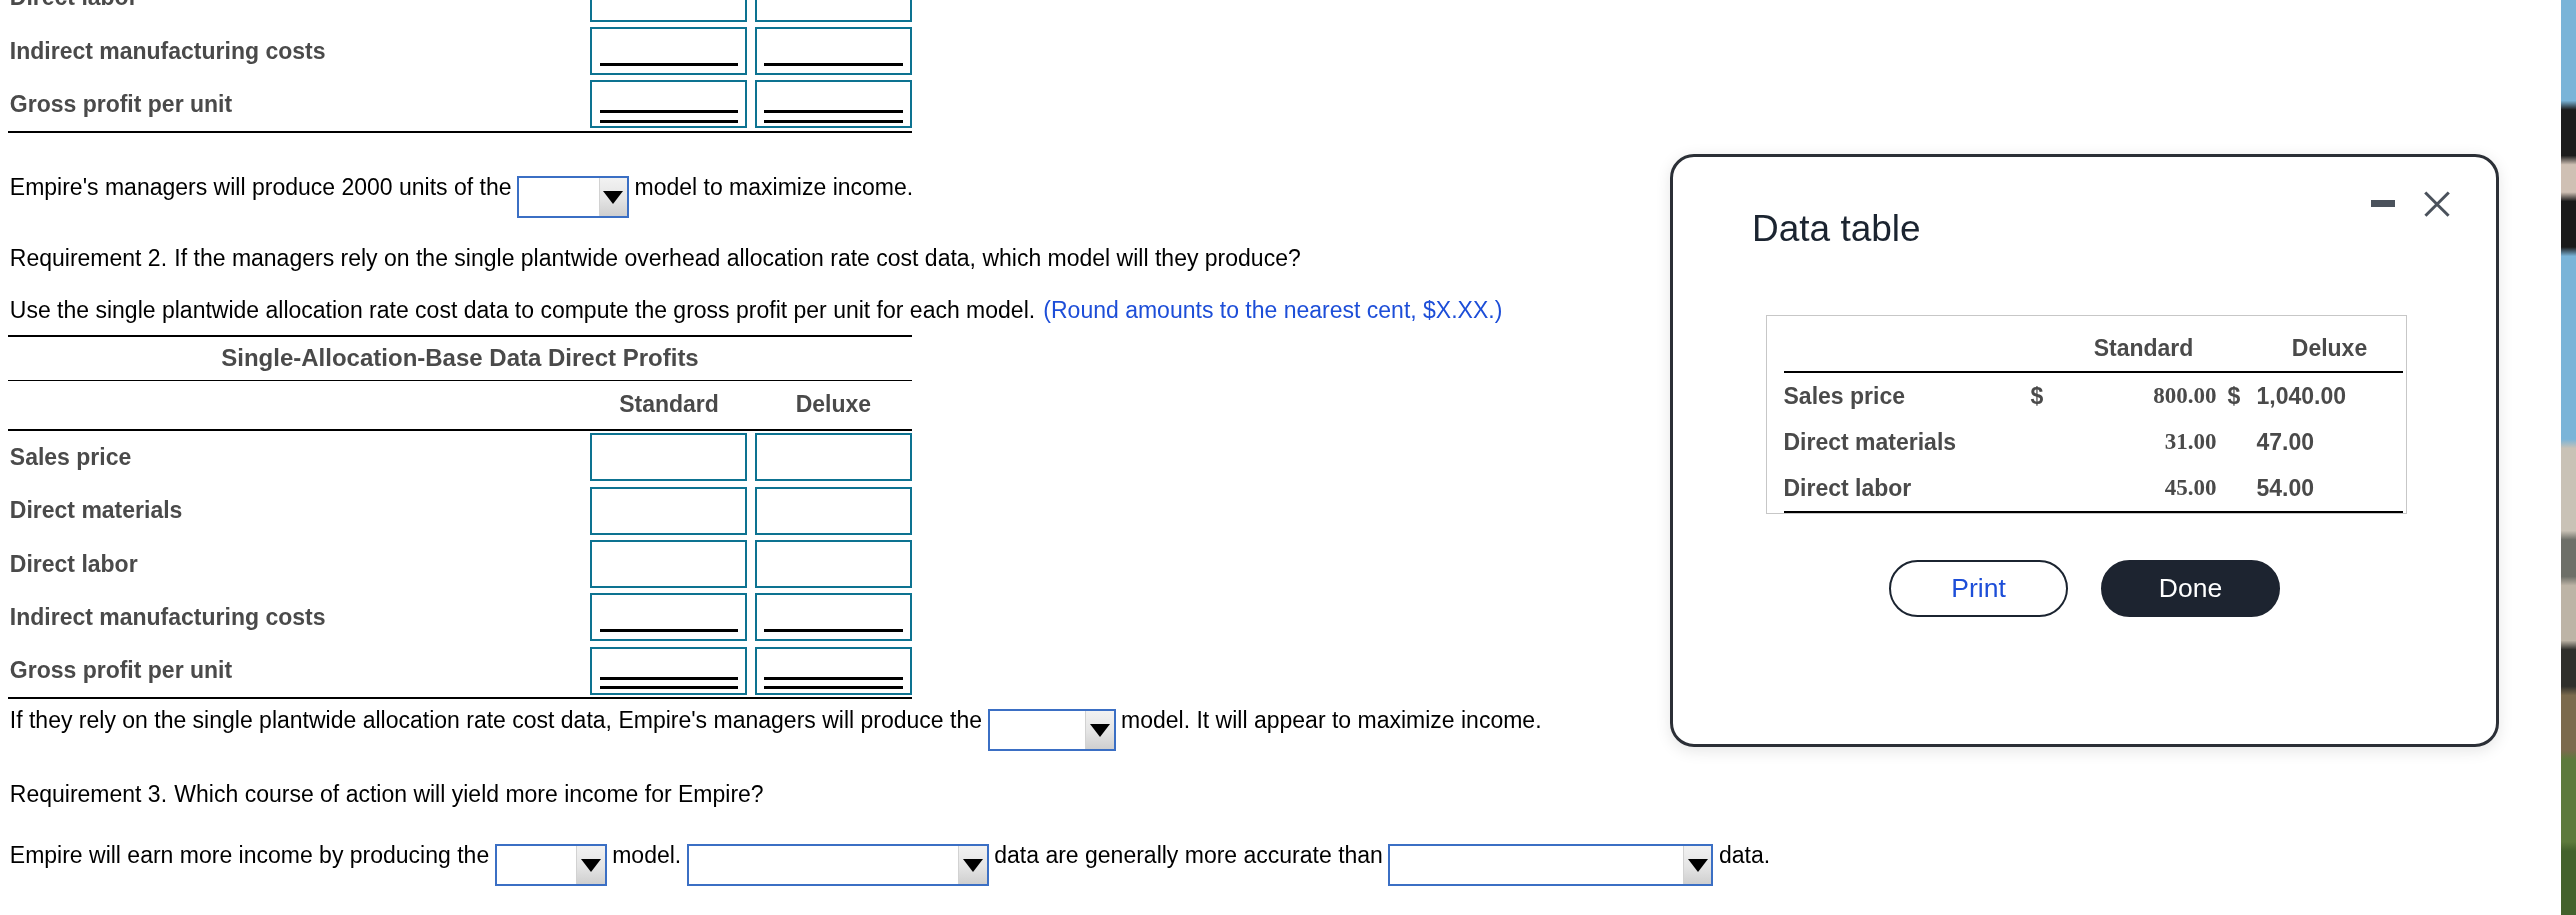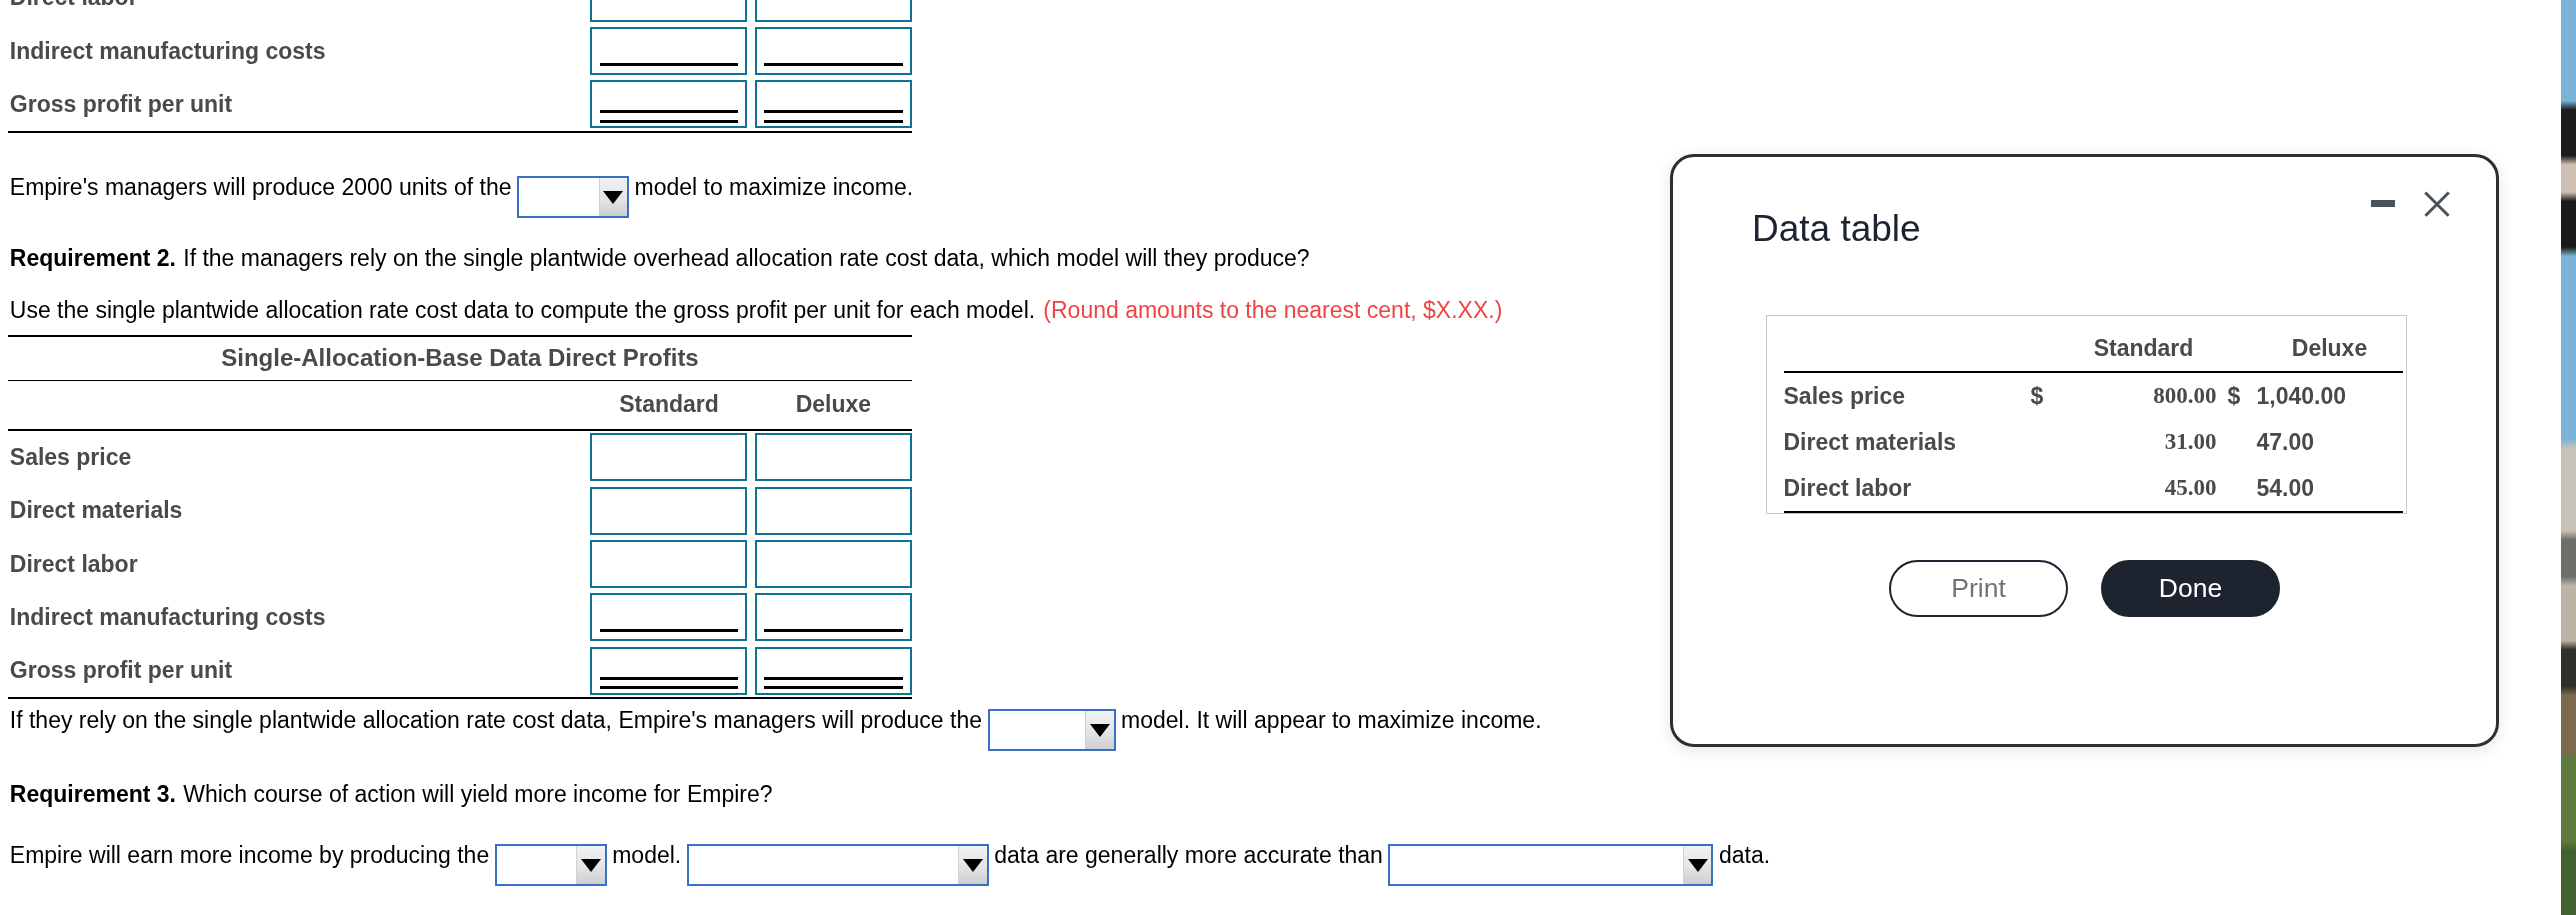--- a/index.html
+++ b/index.html
@@ -97,22 +97,22 @@
   
   .para {
     font-size: 23px;
     color: #000;
     line-height: 1.0;
     display: flex;
     align-items: flex-start;
     flex-wrap: nowrap;
     white-space: nowrap;
   }
-  .para b { font-weight: bold; }
-  .green { color: #ef4444; }
+  .para b { font-weight: normal; }
+  .green { color: #1d4ed8; }
 
   
   .dd {
     box-sizing: border-box;
     display: inline-block;
     height: 42px;
     border: 2.7px solid #3b6fc4;
     background: #ffffff;
     position: relative;
     vertical-align: middle;
@@ -241,21 +241,21 @@
     font-size: 26.5px;
     font-family: "Liberation Sans", sans-serif;
     display: flex;
     align-items: center;
     justify-content: center;
     cursor: pointer;
   }
   .pill-outline {
     background: #ffffff;
     border: 2.7px solid #1b2430;
-    color: #737373;
+    color: #1d4ed8;
   }
   .pill-solid {
     background: #1d2430;
     border: 2.7px solid #1d2430;
     color: #ffffff;
   }
 
   
   .edge-strip {
     position: absolute;

